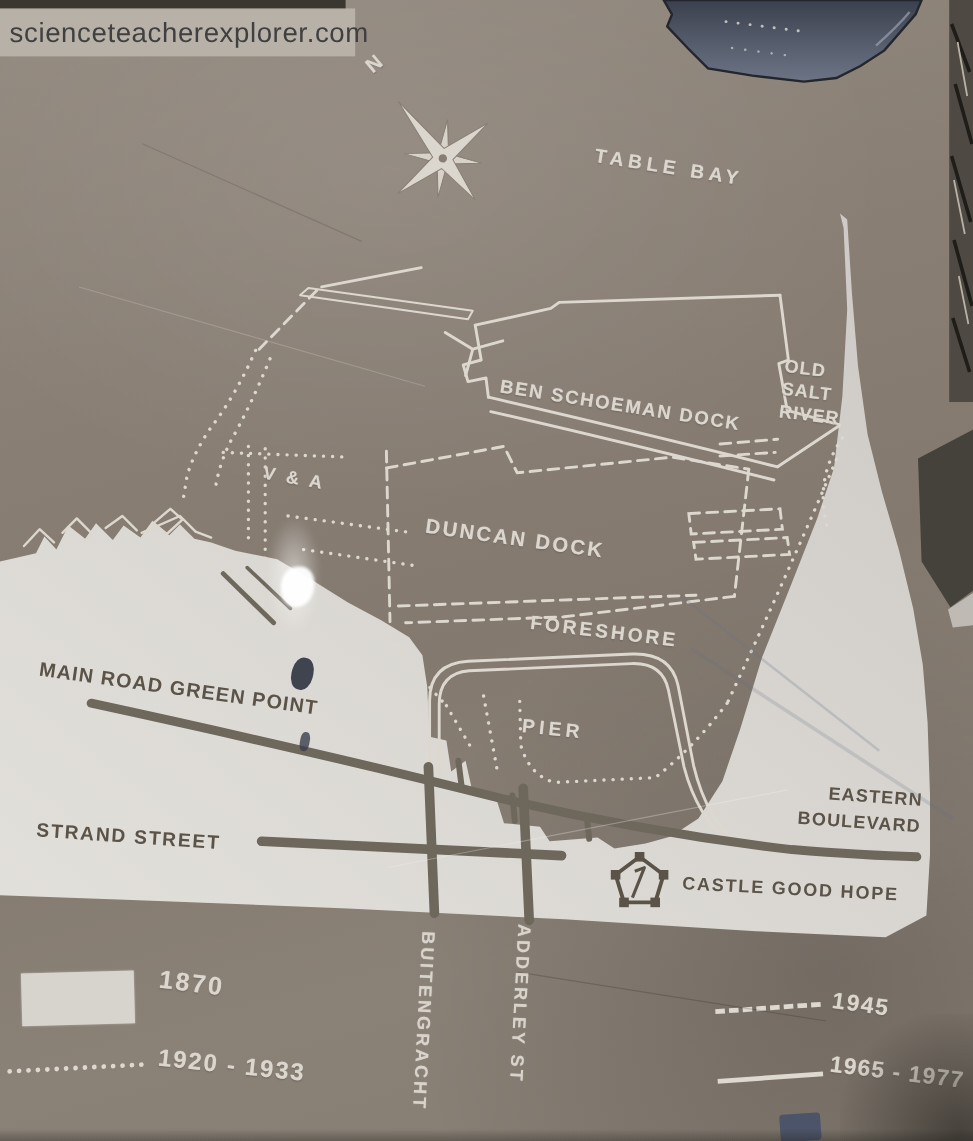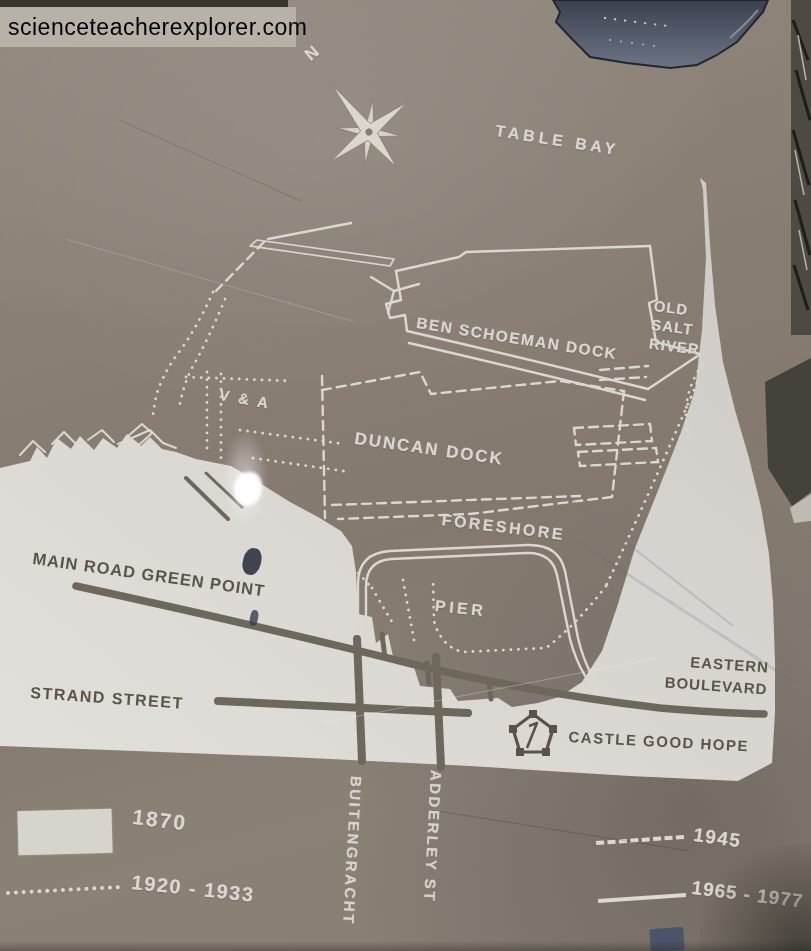--- a/index.html
+++ b/index.html
@@ -30,21 +30,21 @@
     transform-origin:center top;z-index:6;
   }
   svg{position:absolute;left:0;top:0;z-index:3;}
   .scratch{position:absolute;z-index:5;pointer-events:none;}
   .artifact{position:absolute;z-index:7;pointer-events:none;}
   #watermark-panel{
     left:0;top:7px;width:296px;height:40px;background:rgba(185,179,170,.95);
     z-index:8;display:flex;align-items:center;
   }
   #watermark-text{
-    color:#000000;font-size:23px;padding-left:8px;letter-spacing:.5px;
+    color:#404040;font-size:23px;padding-left:8px;letter-spacing:.5px;
     font-family:"Liberation Sans",sans-serif;
   }
   #top-dark-bar{left:0;top:0;width:288px;height:8px;background:#3a3630;z-index:8;}
   .legend-label{z-index:6;}
   #legend-swatch-1870{
     left:18px;top:810px;width:94px;height:44px;background:#d7d4ce;
     transform:rotate(-1.5deg);z-index:4;box-shadow:0 0 2px rgba(255,255,255,.4);
   }
   #legend-dotted-line{left:6px;top:888px;width:114px;height:0;border-top:4px dotted #ddd8d0;transform:rotate(-3deg);z-index:4;}
   #legend-dashed-line{left:596px;top:838px;width:88px;height:0;border-top:4px dashed #ddd8d0;transform:rotate(-4deg);z-index:4;}

